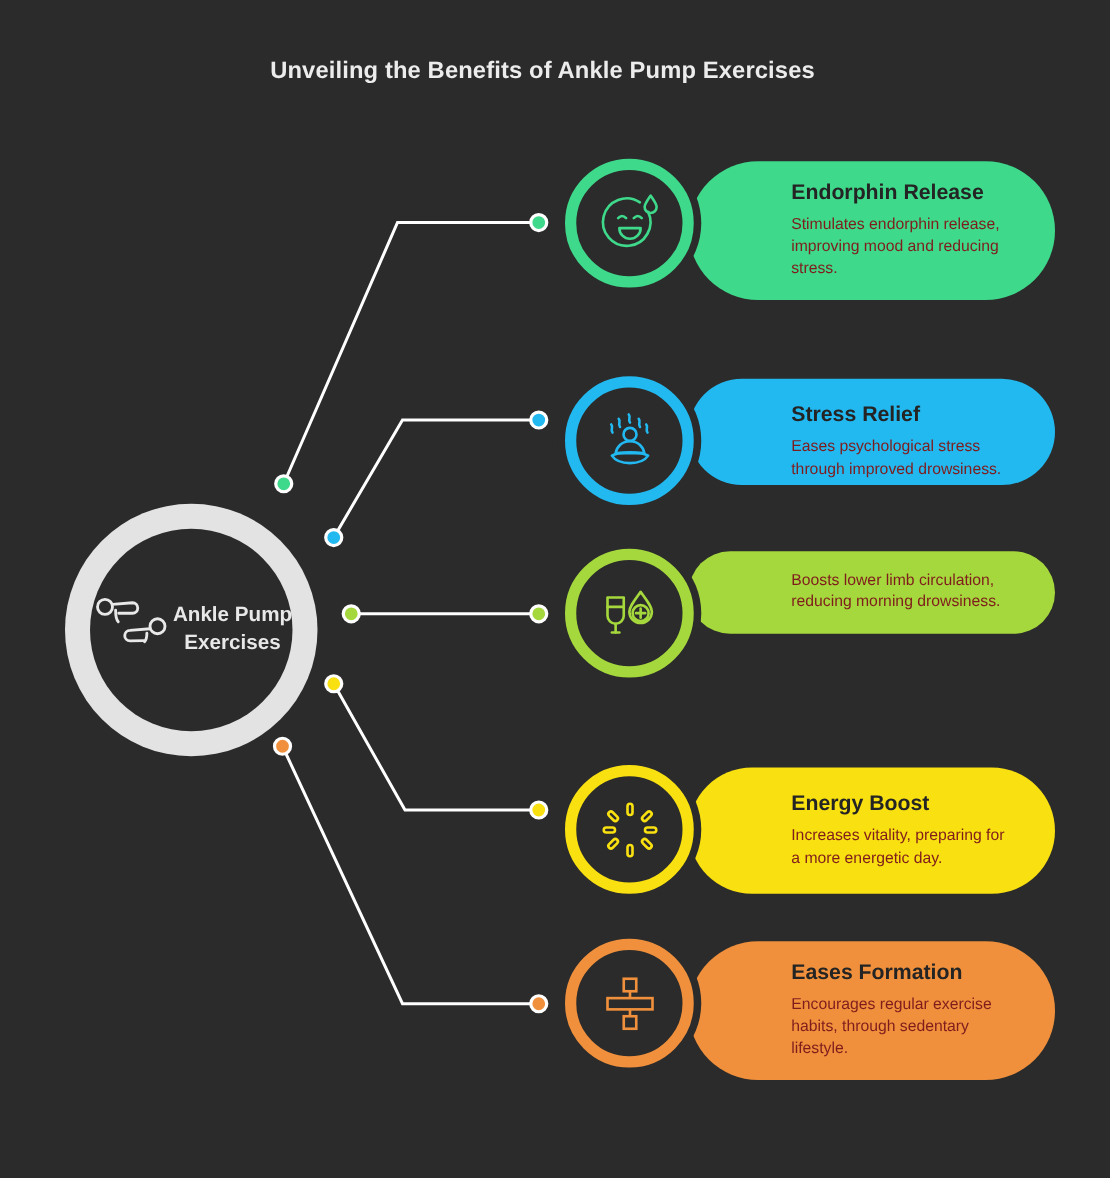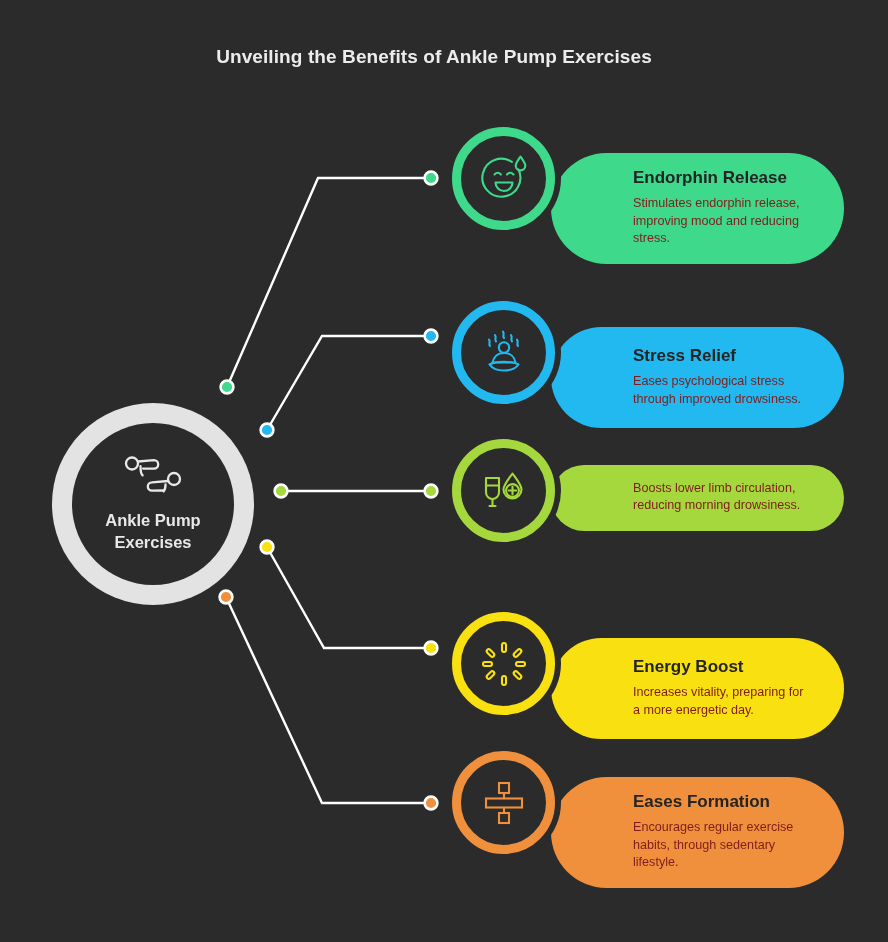--- a/index.html
+++ b/index.html
@@ -21,40 +21,39 @@
   
   .hub{
     position:absolute;left:52px;top:403px;
     width:202px;height:202px;border-radius:50%;
     background:#e3e3e3;
   }
   .hub-inner{
     position:absolute;left:20px;top:20px;
     width:162px;height:162px;border-radius:50%;
     background:#2b2b2b;
-    display:flex;flex-direction:column;
+    display:flex;flex-direction:row;
     align-items:center;justify-content:center;
   }
   .hub-icon{width:66px;height:42px;margin-bottom:14px;}
   .hub-label{
     font-size:16.5px;font-weight:700;color:#e8e8e8;
     text-align:center;line-height:1.32;
   }
 
   
   #links{position:absolute;left:0;top:0;width:888px;height:942px;}
 
   
   .card{position:absolute;}
   .pill{
     position:absolute;left:105px;top:8px;
     width:293px;
     border-radius:999px;
     box-sizing:border-box;
-    margin-top:24px;
   }
   .pill-pad{
     padding:15px 30px 16px 82px;
   }
   .card-title{
     font-size:17px;font-weight:700;color:#242424;
     line-height:1.2;margin:0 0 7px 0;
   }
   .card-desc{
     font-size:12.6px;color:#7f1d1d;line-height:1.38;margin:0;
@@ -134,21 +133,21 @@
         <path d="M17.5 22.5 q3.2 -3.4 6.4 0"></path>
         <path d="M30 22.5 q3.2 -3.4 6.4 0"></path>
         <path d="M18.5 30.5 h17 a8.5 8.5 0 0 1 -17 0 z"></path>
         <path d="M43.5 4.5 c3 4.4 4.8 6.8 4.8 9.1 a4.8 4.8 0 0 1 -9.6 0 c0 -2.3 1.8 -4.7 4.8 -9.1 z"></path>
       </svg>
     </div>
   </div>
 
   <div class="card" style="left:446px;top:287px;width:392px;">
     <div class="pill" style="background:#22b8f0;top:16px;">
-      <div class="pill-pad" style="padding-top:19px;padding-bottom:20px;">
+      <div class="pill-pad" style="padding-top:19px;padding-bottom:4px;">
         <div class="card-title">Stress Relief</div>
         <div class="card-desc">Eases psychological stress through improved drowsiness.</div>
       </div>
     </div>
     <div class="badge" style="top:8px;">
       <div class="badge-ring" style="border-color:#22b8f0;"></div>
       <svg class="badge-svg" viewBox="0 0 54 54" fill="none" stroke="#22b8f0" stroke-width="2.1" stroke-linecap="round" stroke-linejoin="round" xmlns="http://www.w3.org/2000/svg">
         <circle cx="27" cy="21.5" r="5.2"></circle>
         <path d="M27 27 c-6.5 0 -10.5 4.2 -11.5 9.5 h23 C37.5 31.2 33.5 27 27 27 z"></path>
         <path d="M12.5 38.5 c3 4.5 9 6 14.5 6 s11.5 -1.5 14.5 -6 c-3.5 -2 -8.5 -2.6 -14.5 -2.6 s-11 .6 -14.5 2.6 z"></path>

